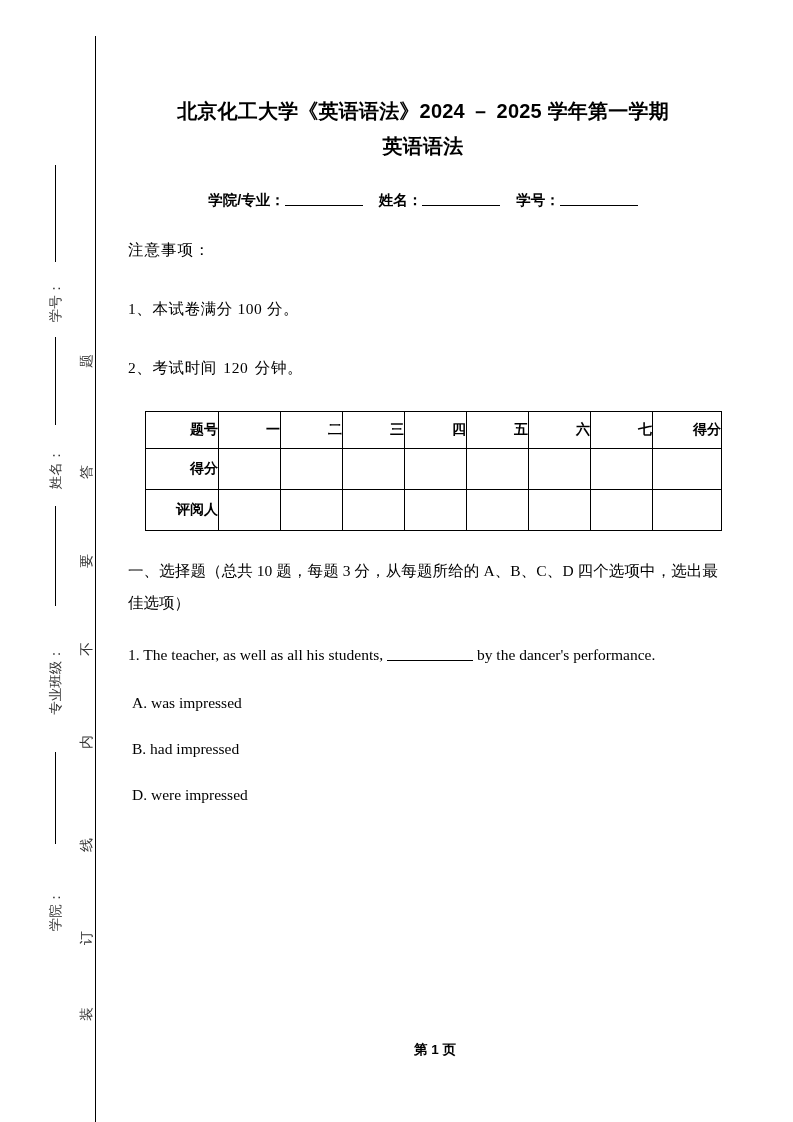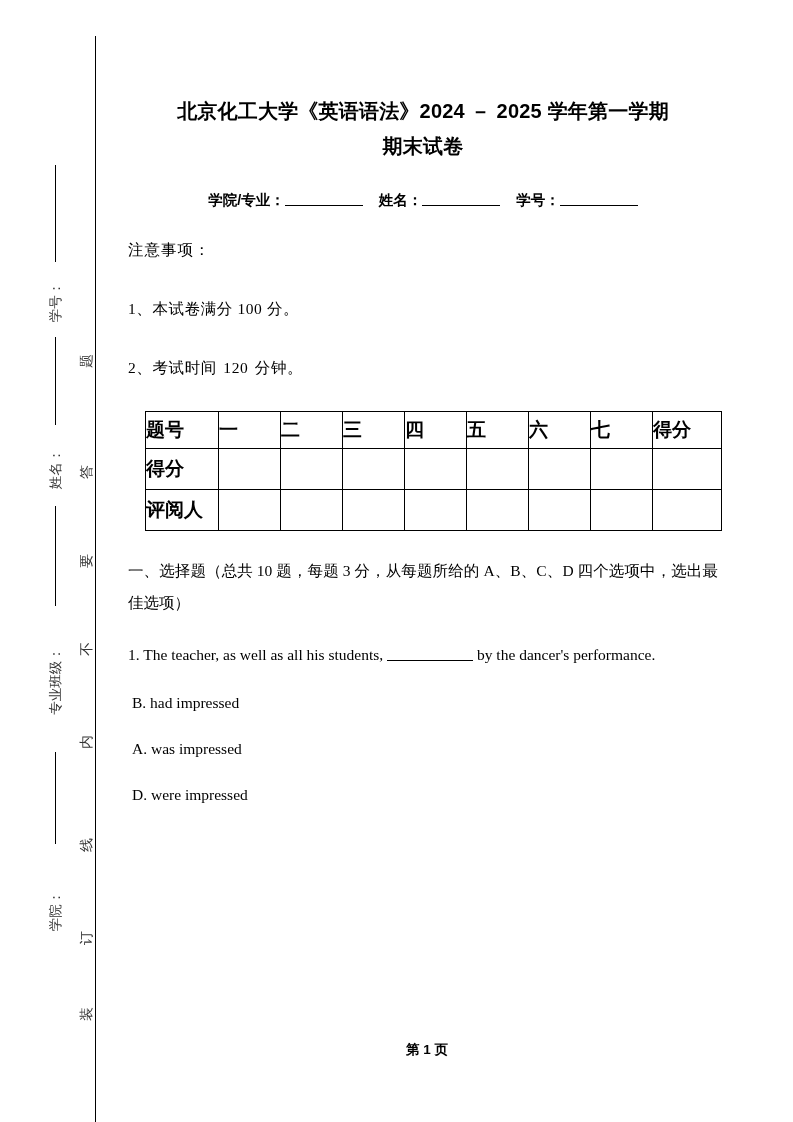--- a/index.html
+++ b/index.html
@@ -123,23 +123,23 @@
   .score-table {
     margin-top: 32px;
     margin-left: 17px;
     border-collapse: collapse;
     table-layout: fixed;
     width: 565px;
     font-family: "Liberation Sans", "DejaVu Sans", sans-serif;
   }
   .score-table td {
     border: 1px solid #000000;
-    text-align: left;
+    text-align: right;
     vertical-align: middle;
-    font-size: 19px;
+    font-size: 14px;
     font-weight: bold;
     height: 36px;
     padding: 0;
   }
   .score-table td.rowlabel { width: 72px; }
   .score-table td.numcol   { width: 61px; font-weight: bold; }
   .score-table td.totalcol { width: 68px; }
   .score-table tr.body-row td { height: 40px; }
 
   
@@ -166,21 +166,21 @@
   }
   .option {
     margin-top: 21px;
     margin-left: 4px;
     font-size: 15.5px;
     line-height: 1.6;
   }
 
   .page-footer {
     position: absolute;
-    left: 4px;
+    left: 12px;
     top: 1041px;
     width: 590px;
     text-align: center;
     font-family: "Liberation Sans", "DejaVu Sans", sans-serif;
     font-size: 13.5px;
     font-weight: bold;
   }
 </style>
 </head>
 <body>
@@ -210,21 +210,21 @@
     <div class="seal-field" style="top:672px;">专业班级：</div>
 
     <div class="seal-blank" style="top:752px;height:92px;"></div>
     <div class="seal-field" style="top:902px;">学院：</div>
   </div>
 
   <div id="content">
 
     <h1 class="doc-title">
       <span>北京化工大学《英语语法》2024 － 2025 学年第一学期</span><br>
-      <span>期末试卷</span>
+      <span>英语语法</span>
     </h1>
 
     <div class="info-line">
       <span>学院/专业：</span><span class="blank"></span><span class="gap"></span><span>姓名：</span><span class="blank"></span><span class="gap"></span><span>学号：</span><span class="blank"></span>
     </div>
 
     <div class="notice-head">注意事项：</div>
     <div class="notice-item">1、本试卷满分 100 分。</div>
     <div class="notice-item"><span>2、考试时间 </span><span class="u">120</span><span> 分钟。</span></div>
 
@@ -263,19 +263,19 @@
           <td class="numcol"></td>
           <td class="totalcol"></td>
         </tr>
       </tbody>
     </table>
 
     <div class="section-head">一、选择题（总共 10 题，每题 3 分，从每题所给的 A、B、C、D 四个选项中，选出最佳选项）</div>
 
     <div class="question-stem"><span>1. The teacher, as well as all his students,</span> <span class="blank"></span> <span>by the dancer's performance.</span></div>
 
+    <div class="option">A. was impressed</div>
     <div class="option">B. had impressed</div>
-    <div class="option">A. was impressed</div>
     <div class="option">D. were impressed</div>
 
     <div class="page-footer">第 1 页</div>
   </div>
 </div>
 
 </body></html>

